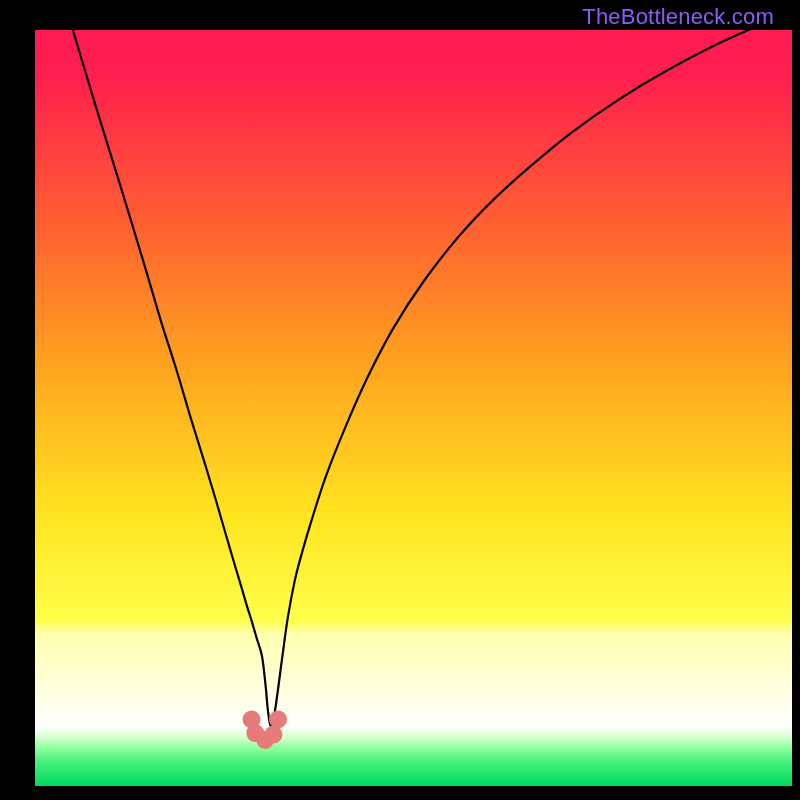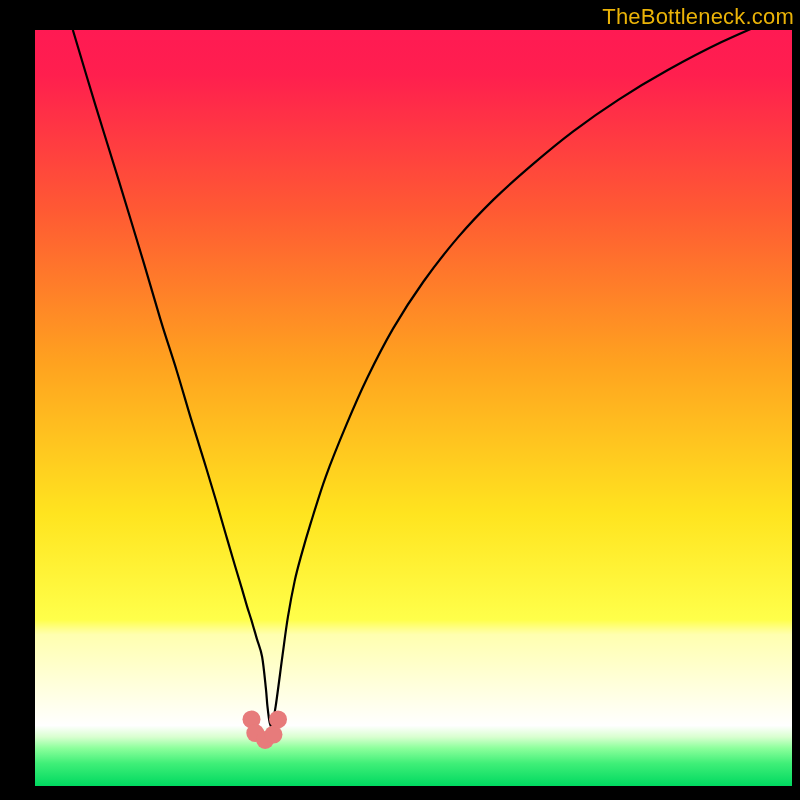--- a/index.html
+++ b/index.html
@@ -12,22 +12,22 @@
     font-family: Arial, Helvetica, sans-serif;
   }
   .frame {
     position: absolute;
     inset: 0;
     background: #000;
   }
   .watermark {
     position: absolute;
     top: 4px;
-    right: 6px;
-    color: #eab308;
+    right: 26px;
+    color: #8b5cf6;
     font-size: 22px;
     font-weight: 400;
     letter-spacing: 0.2px;
     z-index: 5;
   }
   svg {
     position: absolute;
     top: 0;
     left: 0;
   }

